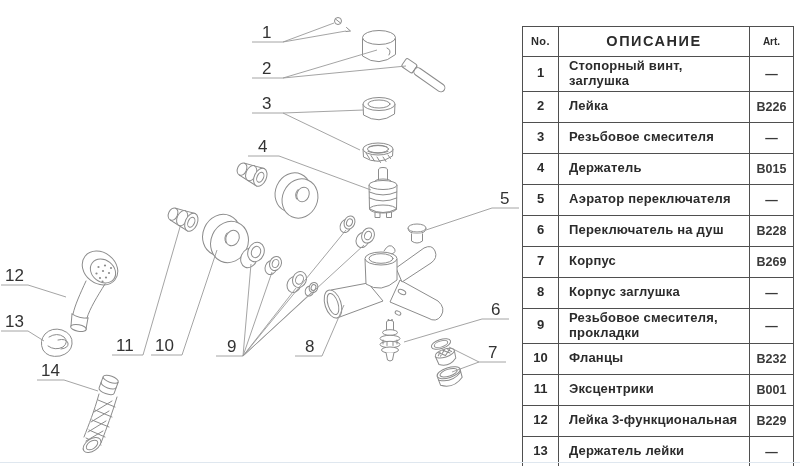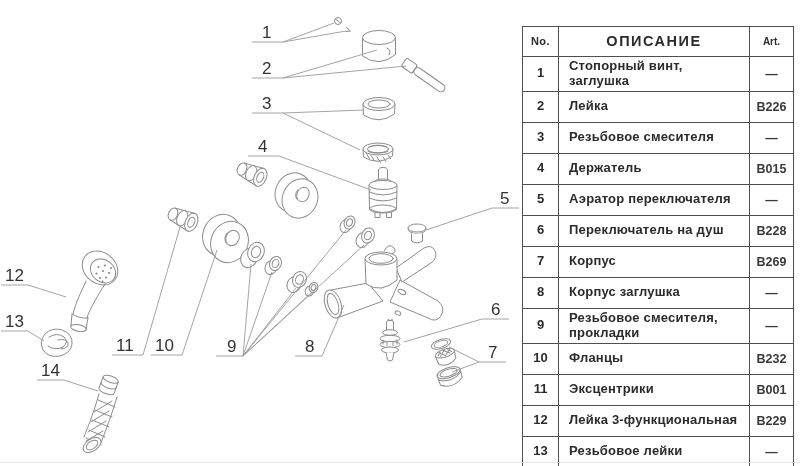--- a/index.html
+++ b/index.html
@@ -356,21 +356,21 @@
           <td class="col-desc">Эксцентрики</td>
           <td class="col-art">B001</td>
         </tr>
         <tr>
           <td class="col-no">12</td>
           <td class="col-desc">Лейка 3-функциональная</td>
           <td class="col-art">B229</td>
         </tr>
         <tr>
           <td class="col-no">13</td>
-          <td class="col-desc">Резьбовое лейки</td>
+          <td class="col-desc">Держатель лейки</td>
           <td class="col-art">—</td>
         </tr>
         <tr>
           <td class="col-no">14</td>
           <td class="col-desc">Шланг</td>
           <td class="col-art">B230</td>
         </tr>
       </tbody>
   </table>
 

